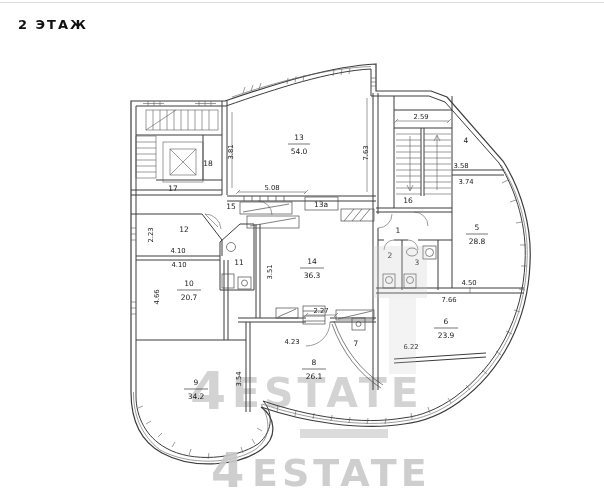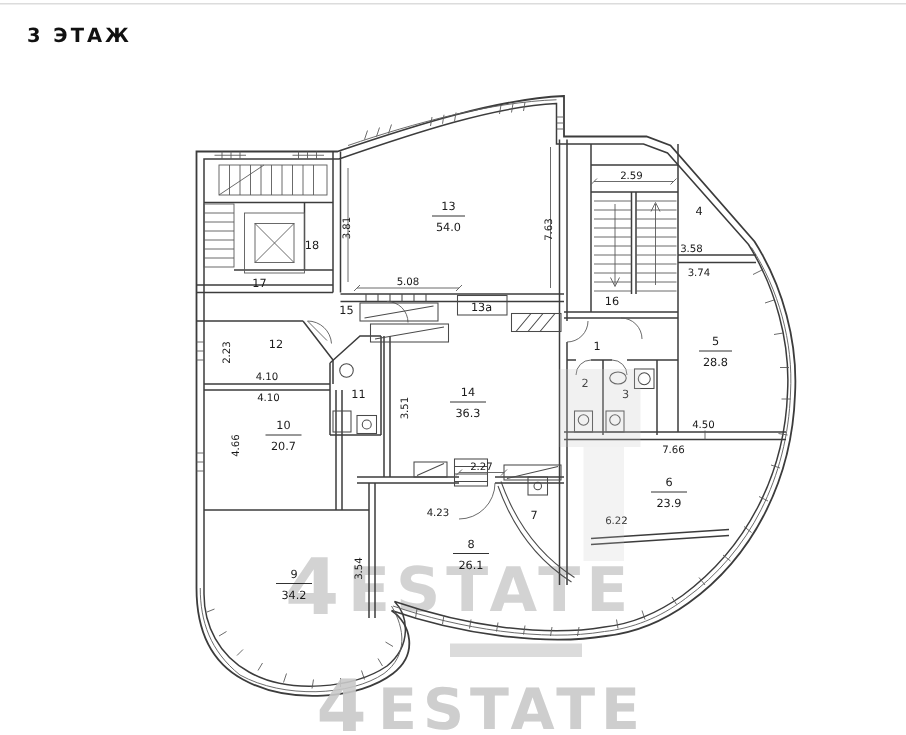--- a/index.html
+++ b/index.html
@@ -15,21 +15,21 @@
   .fix {stroke:#4a4a4a;stroke-width:0.7;fill:none;}
   .lbl {font-family:"DejaVu Sans",sans-serif;font-size:7.5px;fill:#1b1b1b;text-anchor:middle;}
   .dim {font-family:"DejaVu Sans",sans-serif;font-size:6.8px;fill:#1b1b1b;text-anchor:middle;}
   .wm  {font-family:"DejaVu Sans",sans-serif;font-weight:bold;fill:#c9c9c9;}
 </style>
 </head>
 <body>
 
 <div id="stage">
   <div id="toprule"></div>
-  <div id="title">3 ЭТАЖ</div>
+  <div id="title">2 ЭТАЖ</div>
 
   <svg width="604" height="490" viewBox="0 0 604 490">
 
     <g opacity="0.8">
       <text x="190" y="409" class="wm" font-size="52">4</text>
       <text x="232" y="407" class="wm" font-size="41" letter-spacing="4">ESTATE</text>
     </g>
 
     <g>
 

